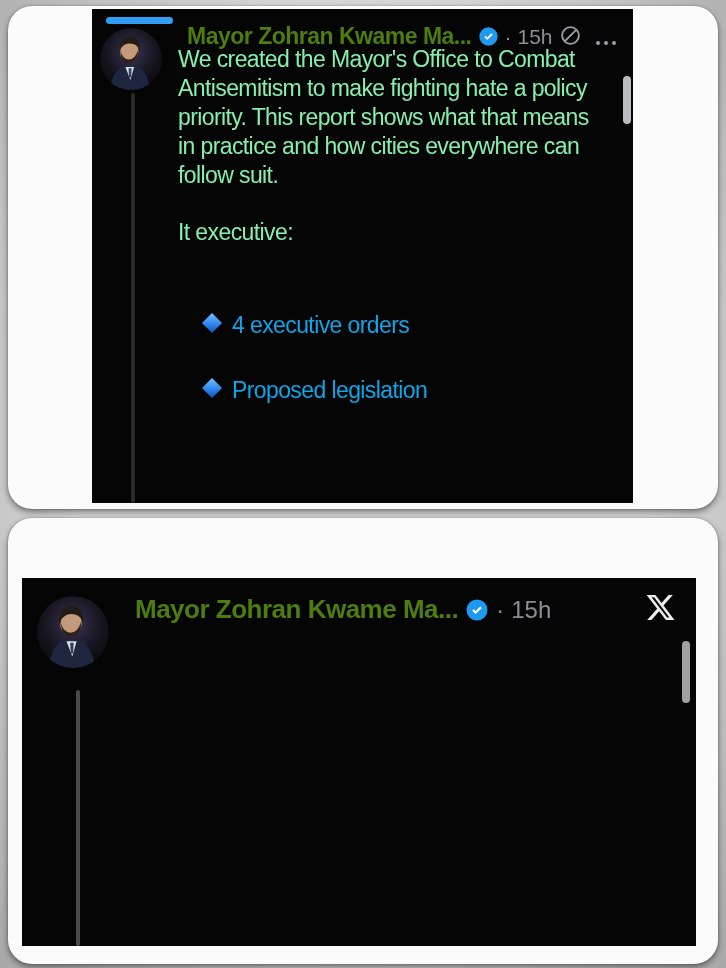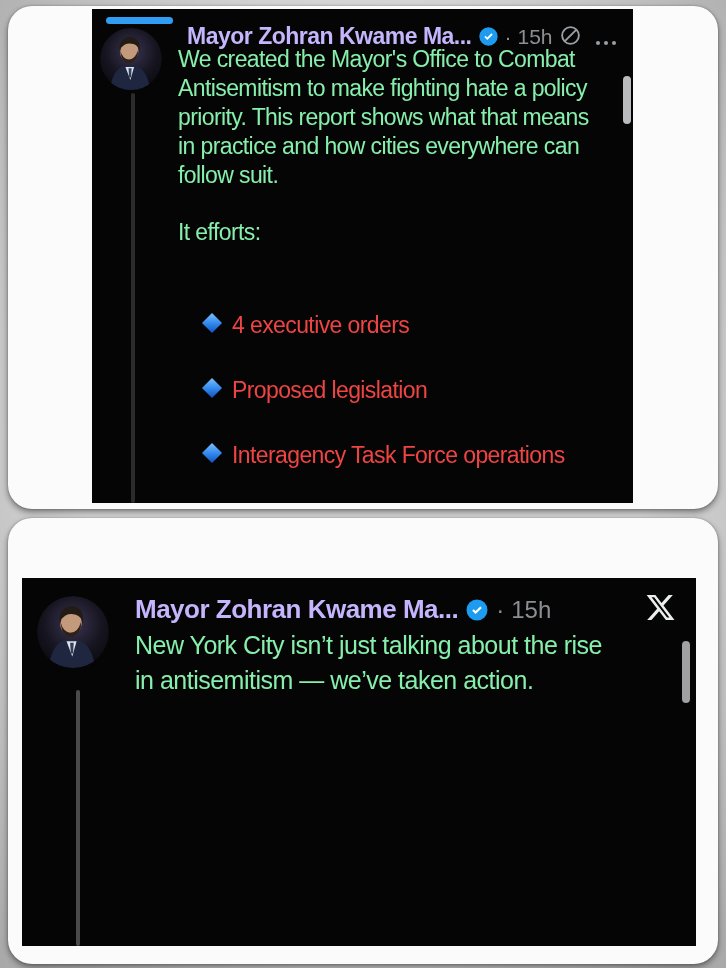--- a/index.html
+++ b/index.html
@@ -38,21 +38,21 @@
   .av1 { left: 8px;  top: 19px; width: 62px; height: 62px; }
   .av2 { left: 15px; top: 18px; width: 72px; height: 72px; }
 
   .threadline { position: absolute; width: 4px; border-radius: 2px; }
   .tl1 { left: 39px; top: 84px;  height: 410px; background: #2b2b2b; }
   .tl2 { left: 54px; top: 112px; height: 256px; background: #4a4a4a; }
 
   .header { position: absolute; display: flex; align-items: center; white-space: nowrap; }
   .hd1 { left: 95px;  top: 14px; gap: 6px; }
   .hd2 { left: 113px; top: 16px; gap: 7px; }
-  .name  { font-weight: bold; color: #c4b5fd; }
+  .name  { font-weight: bold; color: #4d7c0f; }
   .hd1 .name { font-size: 23px; letter-spacing: -0.5px; }
   .hd2 .name { font-size: 26px; letter-spacing: -0.5px; }
   .badge { display: inline-flex; }
   .hd1 .badge svg { width: 21px; height: 21px; }
   .hd2 .badge svg { width: 24px; height: 24px; }
   .dot, .time { color: #8b8f93; }
   .hd1 .dot, .hd1 .time { font-size: 21px; }
   .hd2 .dot, .hd2 .time { font-size: 24px; }
 
   .nosym { position: absolute; left: 467px; top: 15px; }
@@ -69,21 +69,21 @@
     font-size: 23px; line-height: 29px; letter-spacing: -0.6px;
     margin-bottom: 28px;
   }
   .body2 .tweet-text {
     font-size: 25px; line-height: 35px; letter-spacing: -0.5px;
     margin-bottom: 35px;
   }
   .bullets { white-space: pre; }
   .bullet {
     font-size: 23px; line-height: 29px; letter-spacing: -0.6px;
-    color: #ef4444; white-space: pre;
+    color: #0ea5e9; white-space: pre;
   }
   .diamond {
     display: inline-block; width: 20px; height: 20px;
     margin: 0 10px -2px 24px;
   }
   .scrollbar { position: absolute; border-radius: 4px; }
   .sb1 { left: 531px; top: 67px; width: 8px; height: 48px; background: #b9bcbe; }
   .sb2 { left: 660px; top: 63px; width: 8px; height: 62px; background: #9fa1a3; }
   .defs-holder { position: absolute; width: 0; height: 0; }
 </style>
@@ -149,31 +149,28 @@
           <circle cx="20" cy="4" r="2" fill="#9aa0a5"></circle>
         </svg>
       </span>
 
       <div class="body1">
         <p class="tweet-text">We created the Mayor's Office to Combat
 Antisemitism to make fighting hate a policy
 priority. This report shows what that means
 in practice and how cities everywhere can
 follow suit.</p>
-        <p class="tweet-text">It efforts:</p>
+        <p class="tweet-text">It executive:</p>
         <div class="bullets">
           <div class="bullet"><span class="diamond"><svg viewBox="0 0 20 20">
                   <polygon points="10,0 20,10 10,20 0,10" fill="url(#dg)"></polygon>
                 </svg></span><span class="btxt">4 executive orders</span></div>
           <div class="bullet"><span class="diamond"><svg viewBox="0 0 20 20">
                   <polygon points="10,0 20,10 10,20 0,10" fill="url(#dg)"></polygon>
                 </svg></span><span class="btxt">Proposed legislation</span></div>
-          <div class="bullet"><span class="diamond"><svg viewBox="0 0 20 20">
-                  <polygon points="10,0 20,10 10,20 0,10" fill="url(#dg)"></polygon>
-                </svg></span><span class="btxt">Interagency Task Force operations</span></div>
           
           
           
         </div>
       </div>
 
       <div class="scrollbar sb1"></div>
     </div>
   </section>
 
@@ -205,21 +202,19 @@
         <span class="time">15h</span>
       </div>
 
       <span class="xlogo">
         <svg viewBox="0 0 24 24" width="31" height="31">
           <path d="M18.244 2.25h3.308l-7.227 8.26 8.502 11.24h-6.657l-5.214-6.817L4.99 21.75H1.68l7.73-8.835L1.254 2.25H8.08l4.713 6.231zm-1.161 17.52h1.833L7.084 4.126H5.117z" fill="#eceeee"></path>
         </svg>
       </span>
 
       <div class="body2">
-        <p class="tweet-text">New York City isn’t just talking about the rise
-in antisemitism — we’ve taken action.</p>
       </div>
 
       <div class="scrollbar sb2"></div>
     </div>
   </section>
 
 </div>
 
 </body></html>

